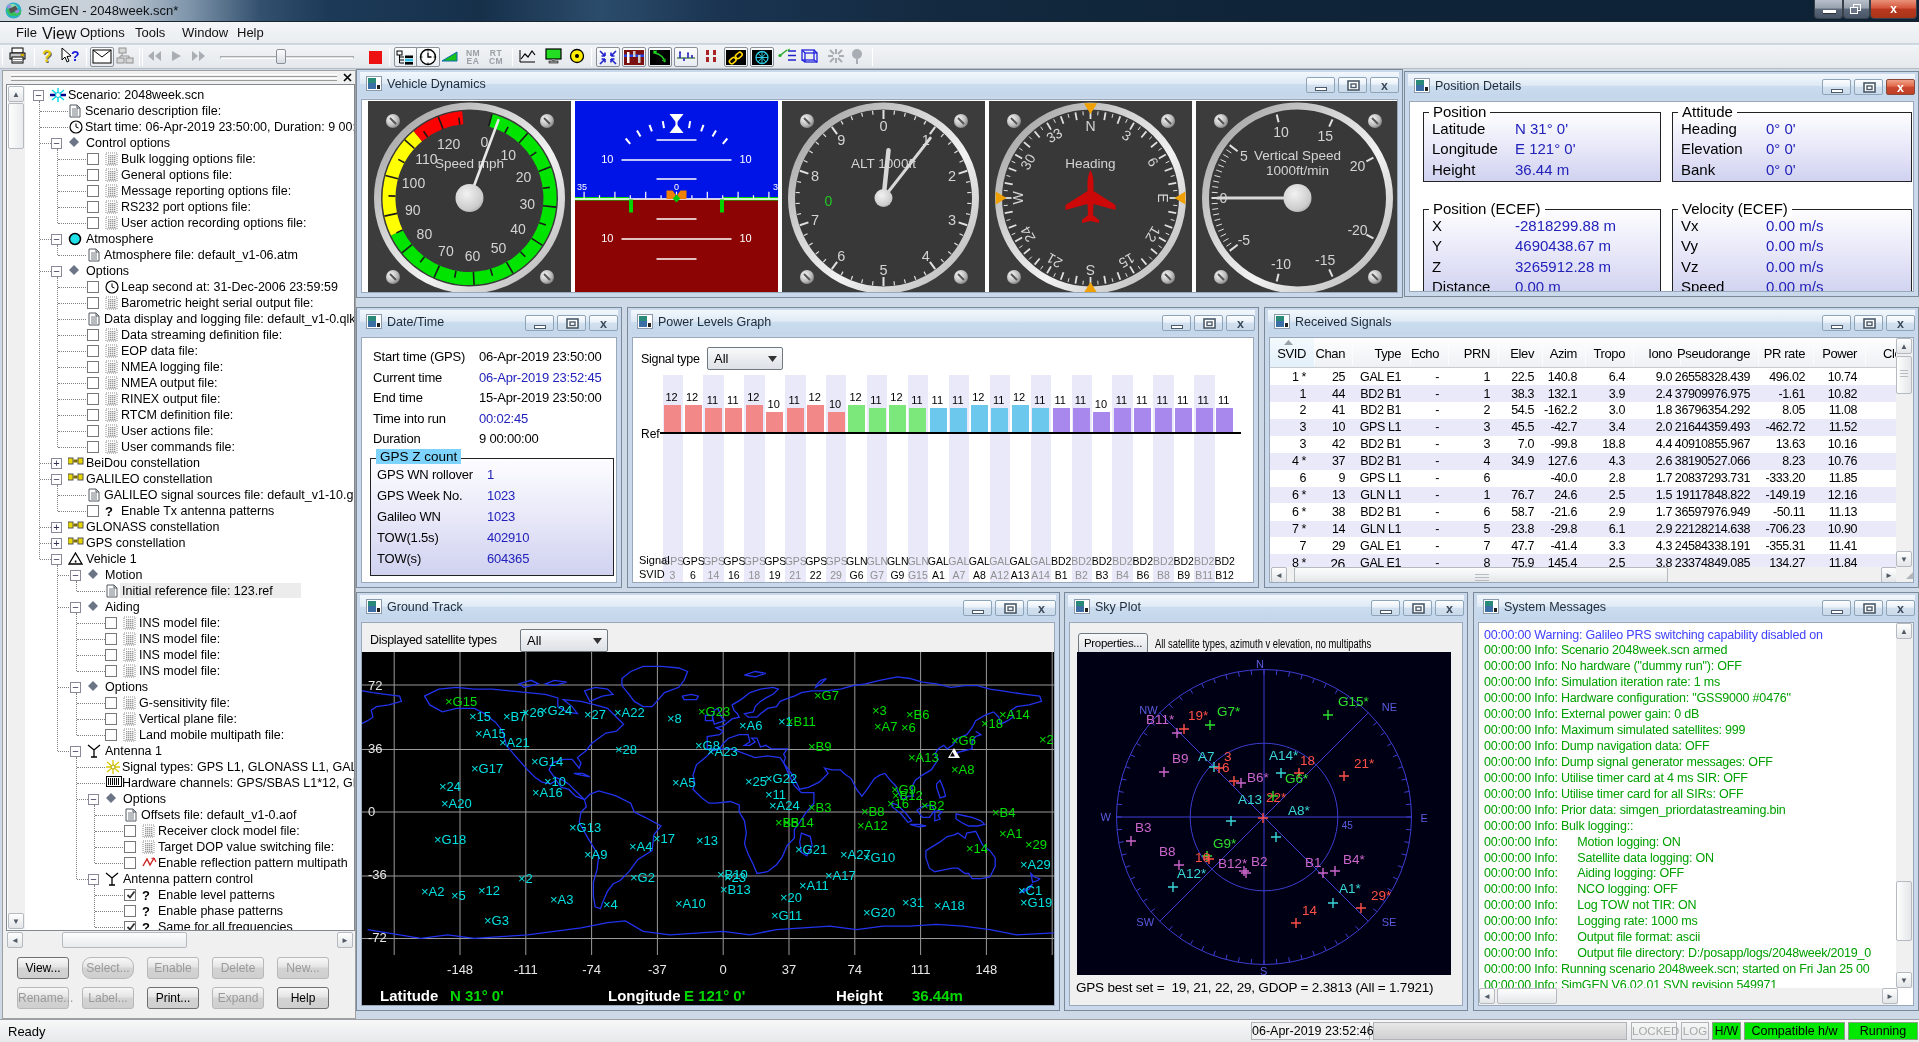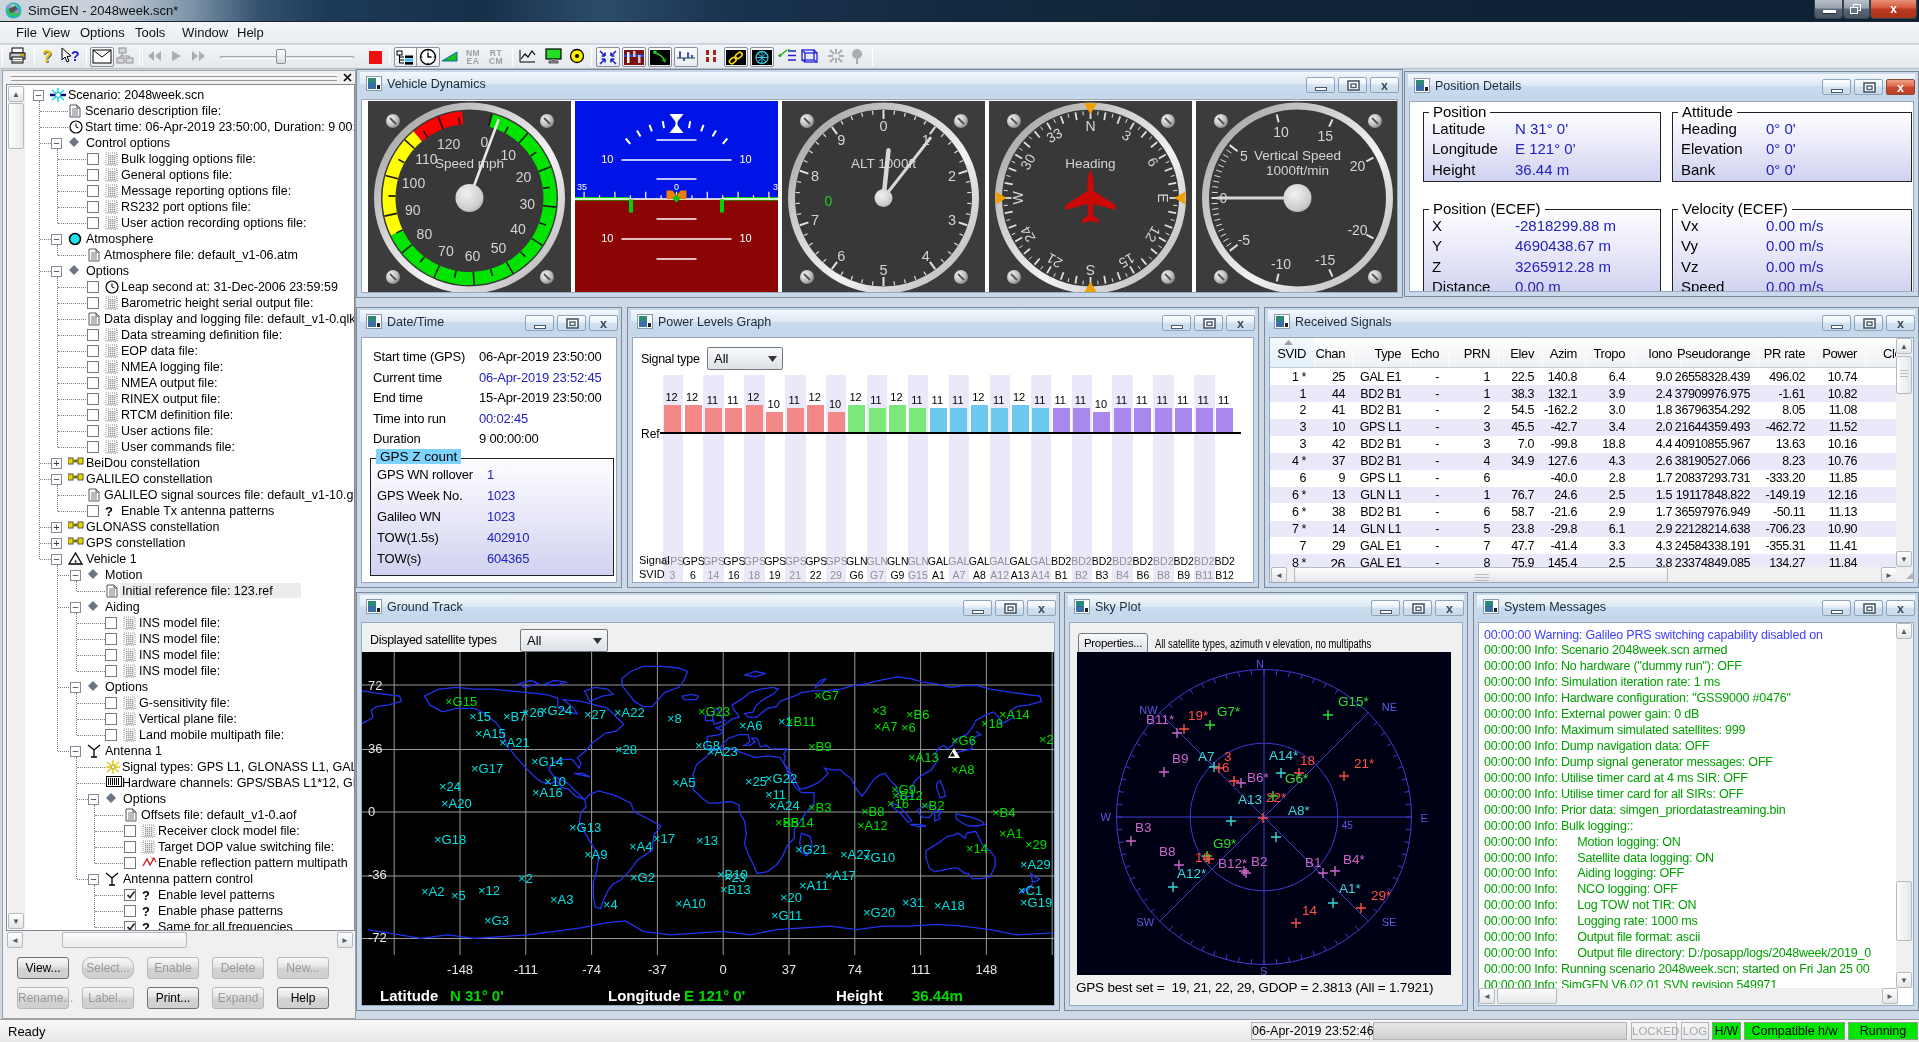--- a/index.html
+++ b/index.html
@@ -50,21 +50,21 @@
    <div style="position:absolute;left:9px;top:4px;width:8px;height:7px;border:1.5px solid #fff;background:transparent;"></div>
    <div style="position:absolute;left:6px;top:7px;width:8px;height:7px;border:1.5px solid #fff;background:#6a7687;"></div>
  </div>
  <div class="abs capbtn" style="left:1870px;width:47px;background:linear-gradient(#e8927a,#d4553a 45%,#b83820 50%,#a83418);">
       <div style="position:absolute;left:0;top:2px;width:100%;text-align:center;font-size:12px;font-weight:bold;color:#fff;">x</div>
     </div>
 </div>
 <div class="abs" style="left:0;top:21px;width:1919px;height:2px;background:#1a242e;"></div>
 <div class="abs" id="menubar">
     <div style="position:absolute;left:16px;top:3px;font-size:13px;color:#111;">File</div>
-    <div style="position:absolute;left:42px;top:3px;font-size:13px;color:#111;">View</div>
+    <div style="position:absolute;left:42px;top:3px;font-size:16px;color:#111;">View</div>
     <div style="position:absolute;left:80px;top:3px;font-size:13px;color:#111;">Options</div>
     <div style="position:absolute;left:135px;top:3px;font-size:13px;color:#111;">Tools</div>
     <div style="position:absolute;left:182px;top:3px;font-size:13px;color:#111;">Window</div>
     <div style="position:absolute;left:237px;top:3px;font-size:13px;color:#111;">Help</div>
   </div>
 <div class="abs" id="toolbar">
     <div style="position:absolute;left:2px;top:3px;width:1px;height:18px;background:#b0b5ba;border-right:1px solid #fff;"></div>
     <div style="position:absolute;left:8px;top:2px;width:22px;height:20px;"><svg width="20" height="18" viewBox="0 0 20 18">
         <rect x="4" y="1" width="11" height="5" fill="#fff" stroke="#000"></rect>
         <rect x="2" y="6" width="15" height="6" fill="#c8c8c8" stroke="#000"></rect>

